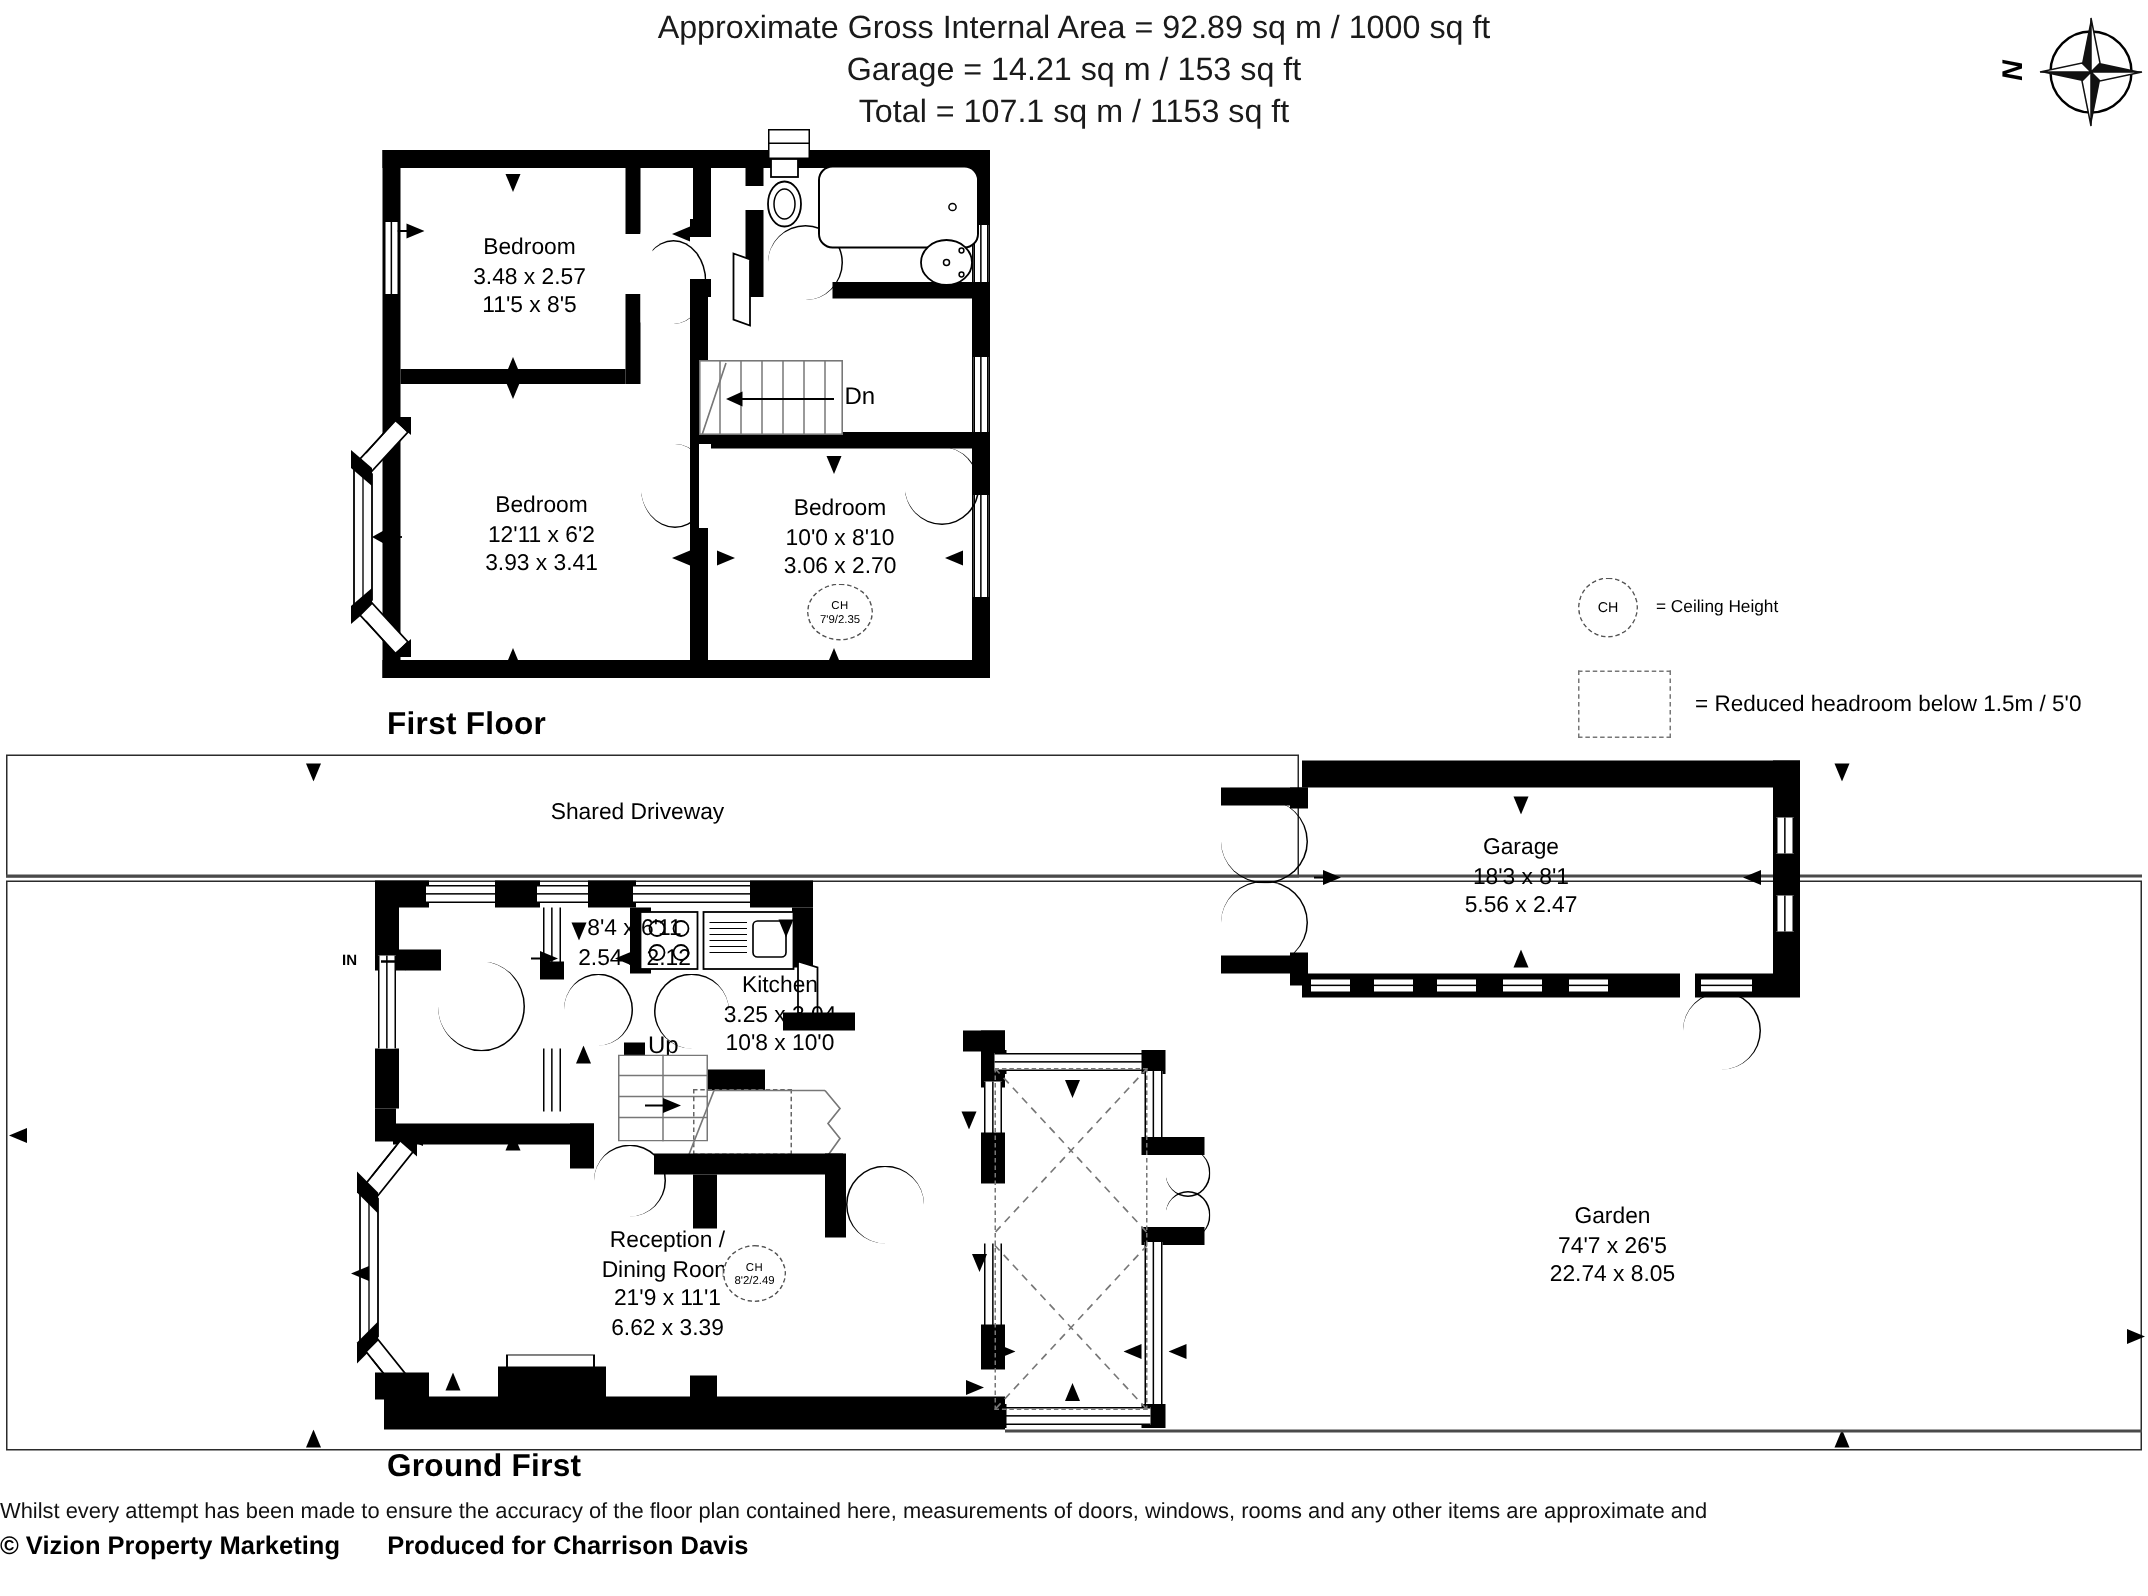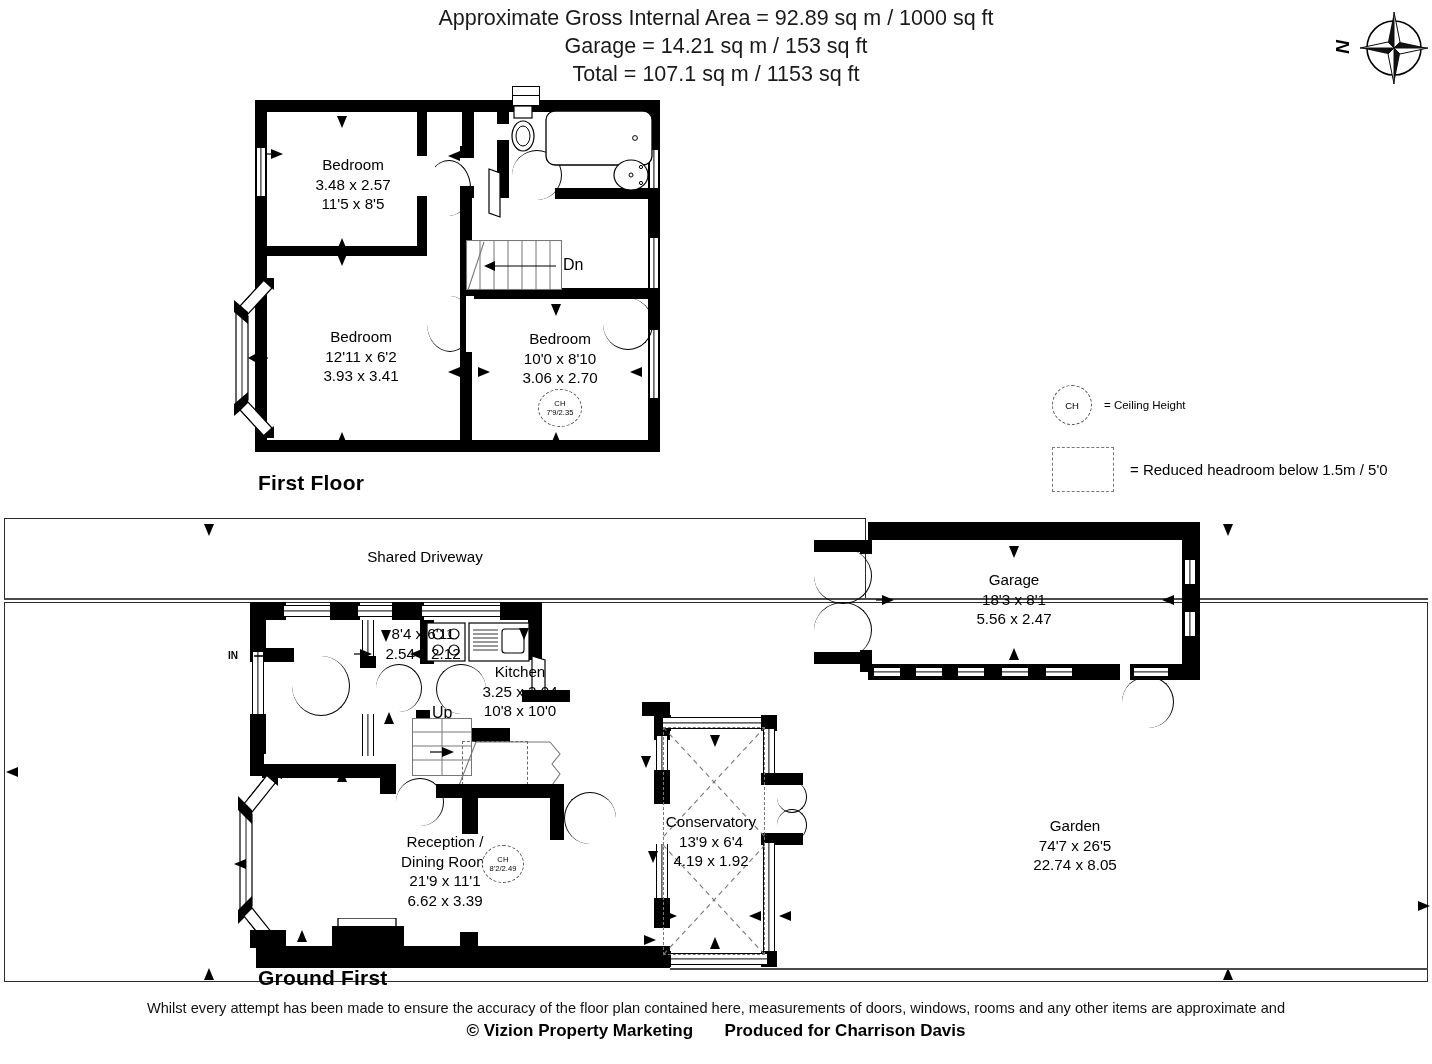--- a/index.html
+++ b/index.html
@@ -134,21 +134,21 @@
 
   
   .consv-dash {
     position: absolute;
     border: 1.3px dashed #777;
     background: transparent;
   }
 
   
   #footer {
-    left: 0; top: 998px; width: 1432px; text-align: center;
+    left: 0; top: 998px; width: 1432px; 
   }
   #footer .dl { font-size: 14.6px; line-height: 20px; color:#111; }
   #footer .credit { font-size: 17px; font-weight: bold; margin-top: 3px; }
   #footer .credit span { display: inline-block; }
   #credit-gap { width: 22px; }
 
   .label-in { font-size: 10px; font-weight: bold; }
   .label-up, .label-dn { font-size: 16px; }
 </style>
 </head>
@@ -348,21 +348,21 @@
         <span>CH</span>
       </div>
       <span class="legend-text">= Ceiling Height</span>
     </div>
     <div class="abs" style="left:0;top:62px;display:flex;align-items:center;gap:16px">
       <div id="legend-rh-box"></div>
       <span class="legend-text-lg">= Reduced headroom below 1.5m / 5'0</span>
     </div>
   </div>
 
-  <div class="abs" style="left:0;top:510px;width:1136px;height:470px">
+  <div class="abs" style="left:0;top:495px;width:1136px;height:470px">
 
     <div class="outline" style="left:4px;top:8px;width:862px;height:82px"></div>
     <div class="abs ctr" style="left:300px;top:38px;width:250px;font-size:15.2px">Shared Driveway</div>
     <svg class="abs" style="left:203px;top:10px" width="12" height="16">
         <polygon points="6,16 1,4 11,4" fill="#000"></polygon>
       </svg>
 
     <div class="outline" style="left:4px;top:92px;width:1424px;height:380px"></div>
     <div class="abs" style="left:4px;top:88px;width:1424px;height:2px;background:#4a4a4a"></div>
 
@@ -642,25 +642,20 @@
       <svg class="abs" style="left:8px;top:12px" width="102" height="228">
         <line x1="0" y1="0" x2="102" y2="110" stroke="#777" stroke-width="1.1" stroke-dasharray="5 4"></line>
         <line x1="102" y1="0" x2="0" y2="110" stroke="#777" stroke-width="1.1" stroke-dasharray="5 4"></line>
         <line x1="0" y1="118" x2="102" y2="228" stroke="#777" stroke-width="1.1" stroke-dasharray="5 4"></line>
         <line x1="102" y1="118" x2="0" y2="228" stroke="#777" stroke-width="1.1" stroke-dasharray="5 4"></line>
       </svg>
 
       <div class="arc arc-br" style="left:122px;top:66px;width:30px;height:32px"></div>
       <div class="arc arc-tr" style="left:122px;top:94px;width:30px;height:32px"></div>
 
-      <div class="abs room-label ctr" style="left:-8px;top:97px;width:128px">
-        <div class="nm">Conservatory</div>
-        <div>13'9 x 6'4</div>
-        <div>4.19 x 1.92</div>
-      </div>
 
       <svg class="abs" style="left:54px;top:16px" width="12" height="16">
           <polygon points="6,16 1,4 11,4" fill="#000"></polygon>
         </svg>
       <svg class="abs" style="left:54px;top:222px" width="12" height="16">
           <polygon points="6,0 1,12 11,12" fill="#000"></polygon>
         </svg>
       <svg class="abs" style="left:4px;top:195px" width="18" height="12">
           <polygon points="18,6 6,1 6,11" fill="#000"></polygon>
         </svg>

